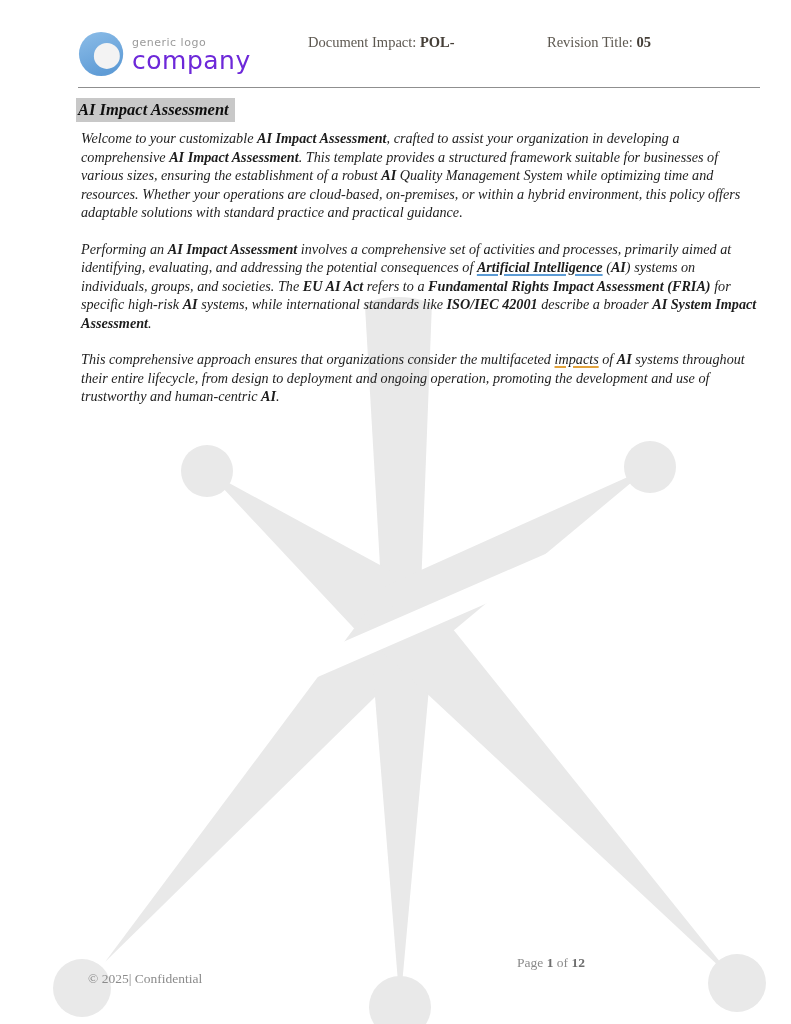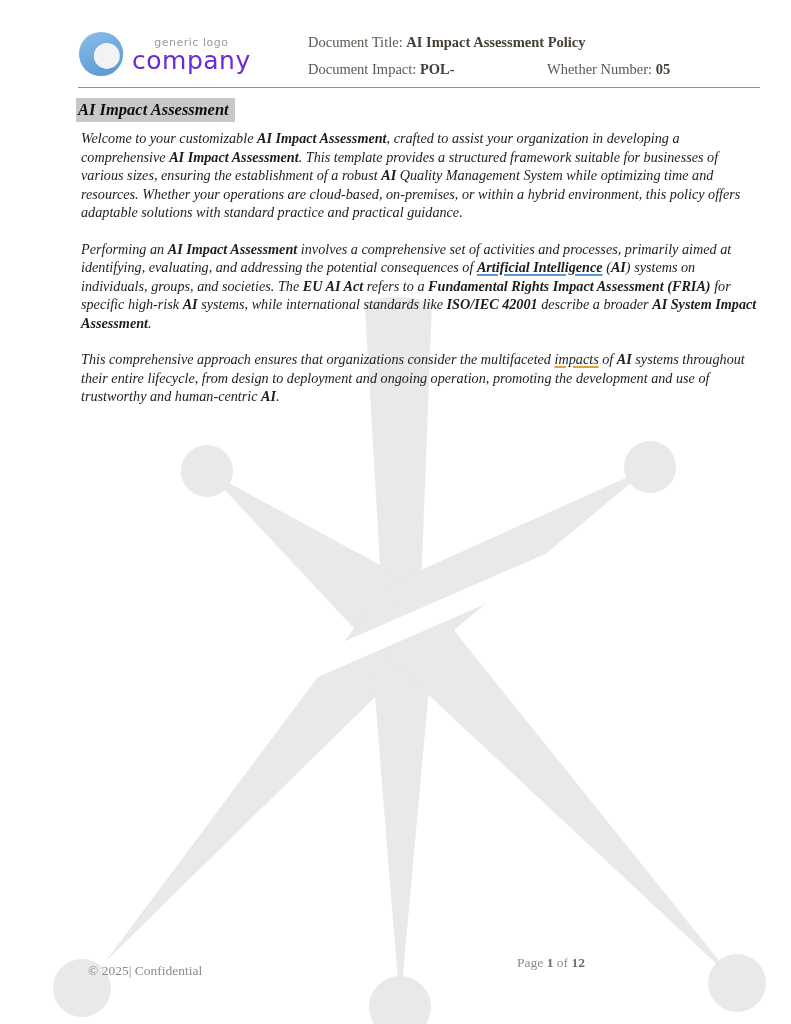--- a/index.html
+++ b/index.html
@@ -6,21 +6,21 @@
   .page {
     position:relative; width:791px; height:1024px; background:#ffffff;
     overflow:hidden; font-family:"Liberation Serif", serif;
   }
   
   .watermark { position:absolute; left:0; top:0; width:791px; height:1024px; pointer-events:none; }
   
   .content { position:relative; z-index:1; }
   
   header { display:flex; align-items:flex-start; margin:28px 31px 0 78px; }
-  .logo { display:flex; align-items:center; width:230px;text-align:center; }
+  .logo { display:flex; align-items:center; width:230px; }
   .logo-mark { width:50px; height:52px; flex:0 0 auto; }
   .logo-text { display:flex; flex-direction:column; margin-left:4px; font-family:"DejaVu Sans", sans-serif; }
   .logo-line1 { font-size:11px; color:#9a9a9a; letter-spacing:0.5px; line-height:13px; }
   .logo-line2 { font-size:25px; color:#6d28d9; line-height:24px; letter-spacing:0.5px; }
   .hfields { flex:1; padding-top:6px; font-size:14.5px; color:#5d5850; }
   .hrow1 { margin-bottom:10px; white-space:nowrap; }
   .hrow2 { display:flex; white-space:nowrap; }
   .hpair-number { width:239px; }
   .hvalue { font-weight:bold; color:#453f38; }
   .divider { border-top:1px solid #8f8f8f; margin:7px 31px 0 78px; }
@@ -34,21 +34,21 @@
   .u-blue {
     text-decoration:underline; text-decoration-color:#5b9bd5;
     text-decoration-thickness:2px; text-underline-offset:2px; color:#1d1d1d;font-weight:bold;
   }
   .u-orange {
     text-decoration:underline; text-decoration-color:#e2a23b;
     text-decoration-thickness:2px; text-underline-offset:2px;
   }
   
   footer { position:absolute; left:0; right:0; bottom:37px; z-index:1; font-size:13.5px; color:#8b8b8b; }
-  .copyright { position:absolute; left:88px; bottom:8px; }
+  .copyright { position:absolute; left:88px; bottom:0; }
   .pageinfo { position:absolute; left:517px; bottom:16px; }
   .pageinfo .b { color:#6f6f6f; }
 </style>
 </head>
 <body>
 
 <div class="page">
 
   <svg class="watermark" viewBox="0 0 791 1024" aria-hidden="true">
     <g fill="#e9e9e9">
@@ -81,31 +81,27 @@
           </defs>
           <circle cx="24" cy="27" r="23" fill="url(#lg)"></circle>
           <circle cx="30" cy="29" r="13.5" fill="#f3f3f3"></circle>
         </svg>
         <div class="logo-text">
           <span class="logo-line1">generic logo</span>
           <span class="logo-line2">company</span>
         </div>
       </div>
       <div class="hfields">
-        <div class="hrow1">
-          <span class="hlabel">Document Title:</span>
-          <span class="hvalue">AI Impact Assessment Policy</span>
-        </div>
         <div class="hrow2">
           <span class="hpair-number">
             <span class="hlabel">Document Impact:</span>
             <span class="hvalue">POL-</span>
           </span>
           <span class="hpair-rev">
-            <span class="hlabel">Whether Number:</span>
+            <span class="hlabel">Revision Title:</span>
             <span class="hvalue">05</span>
           </span>
         </div>
       </div>
     </header>
 
     <div class="divider"></div>
 
     <main>
       <h1 class="doc-title">

